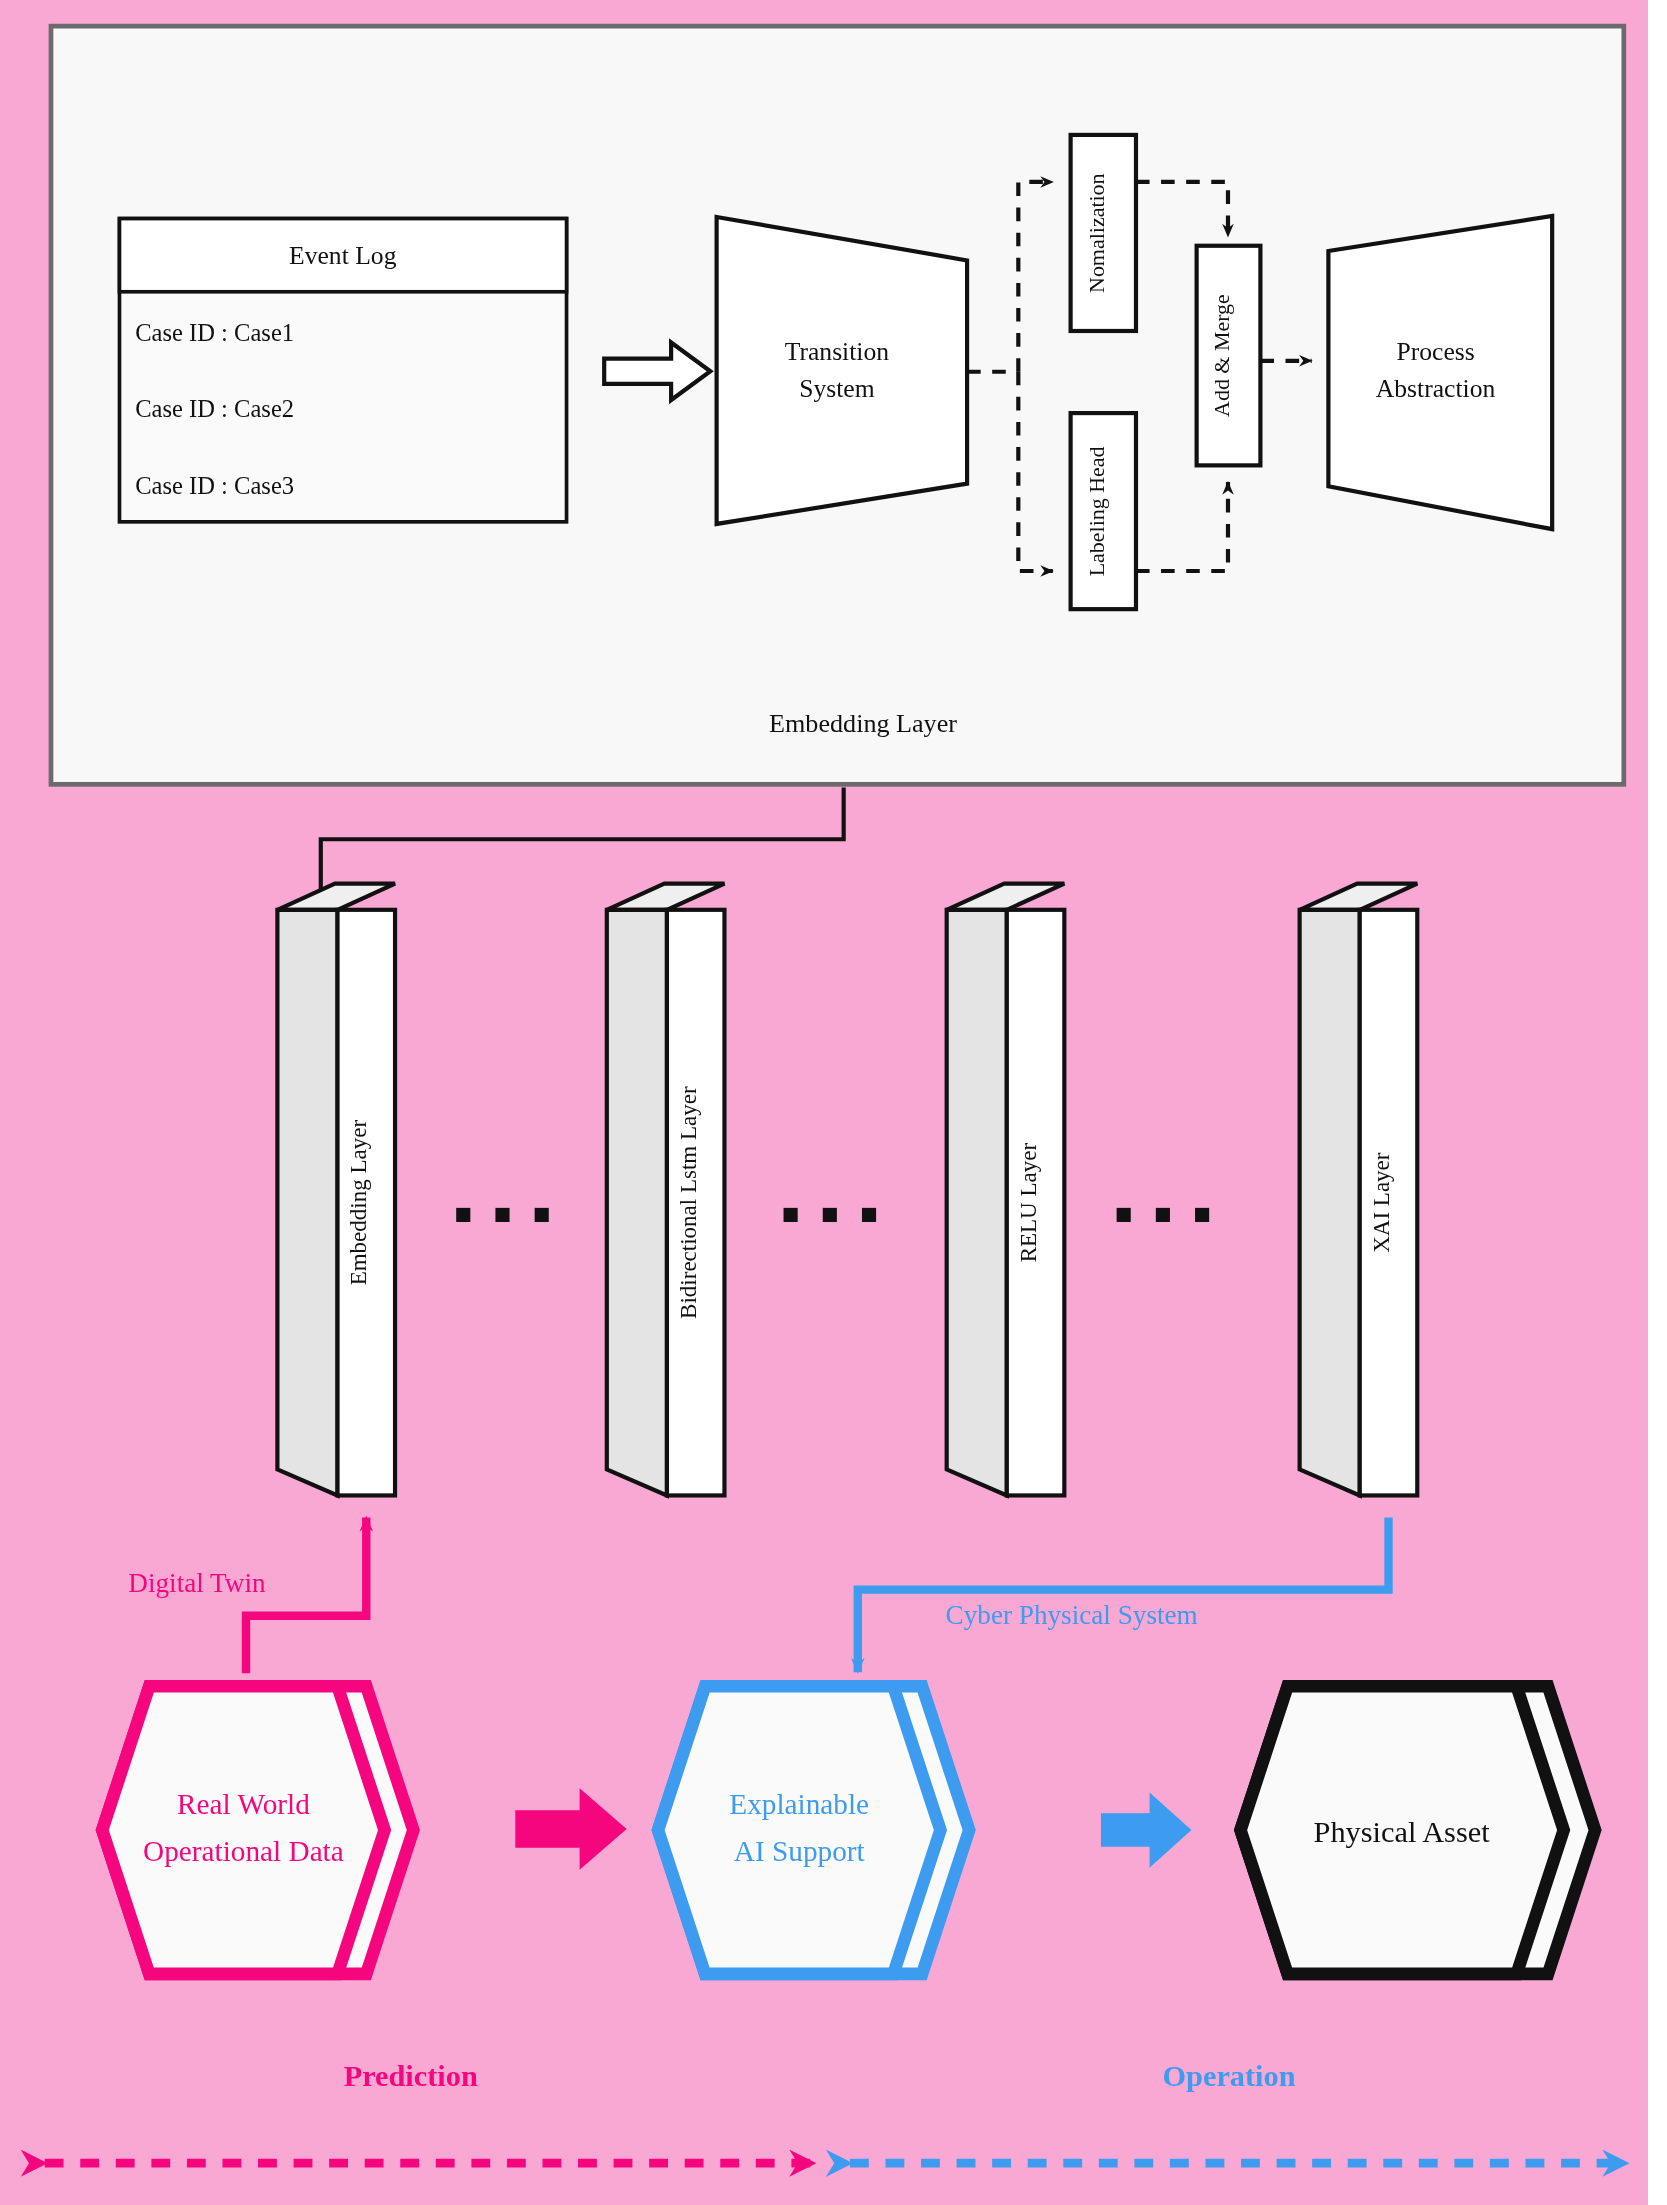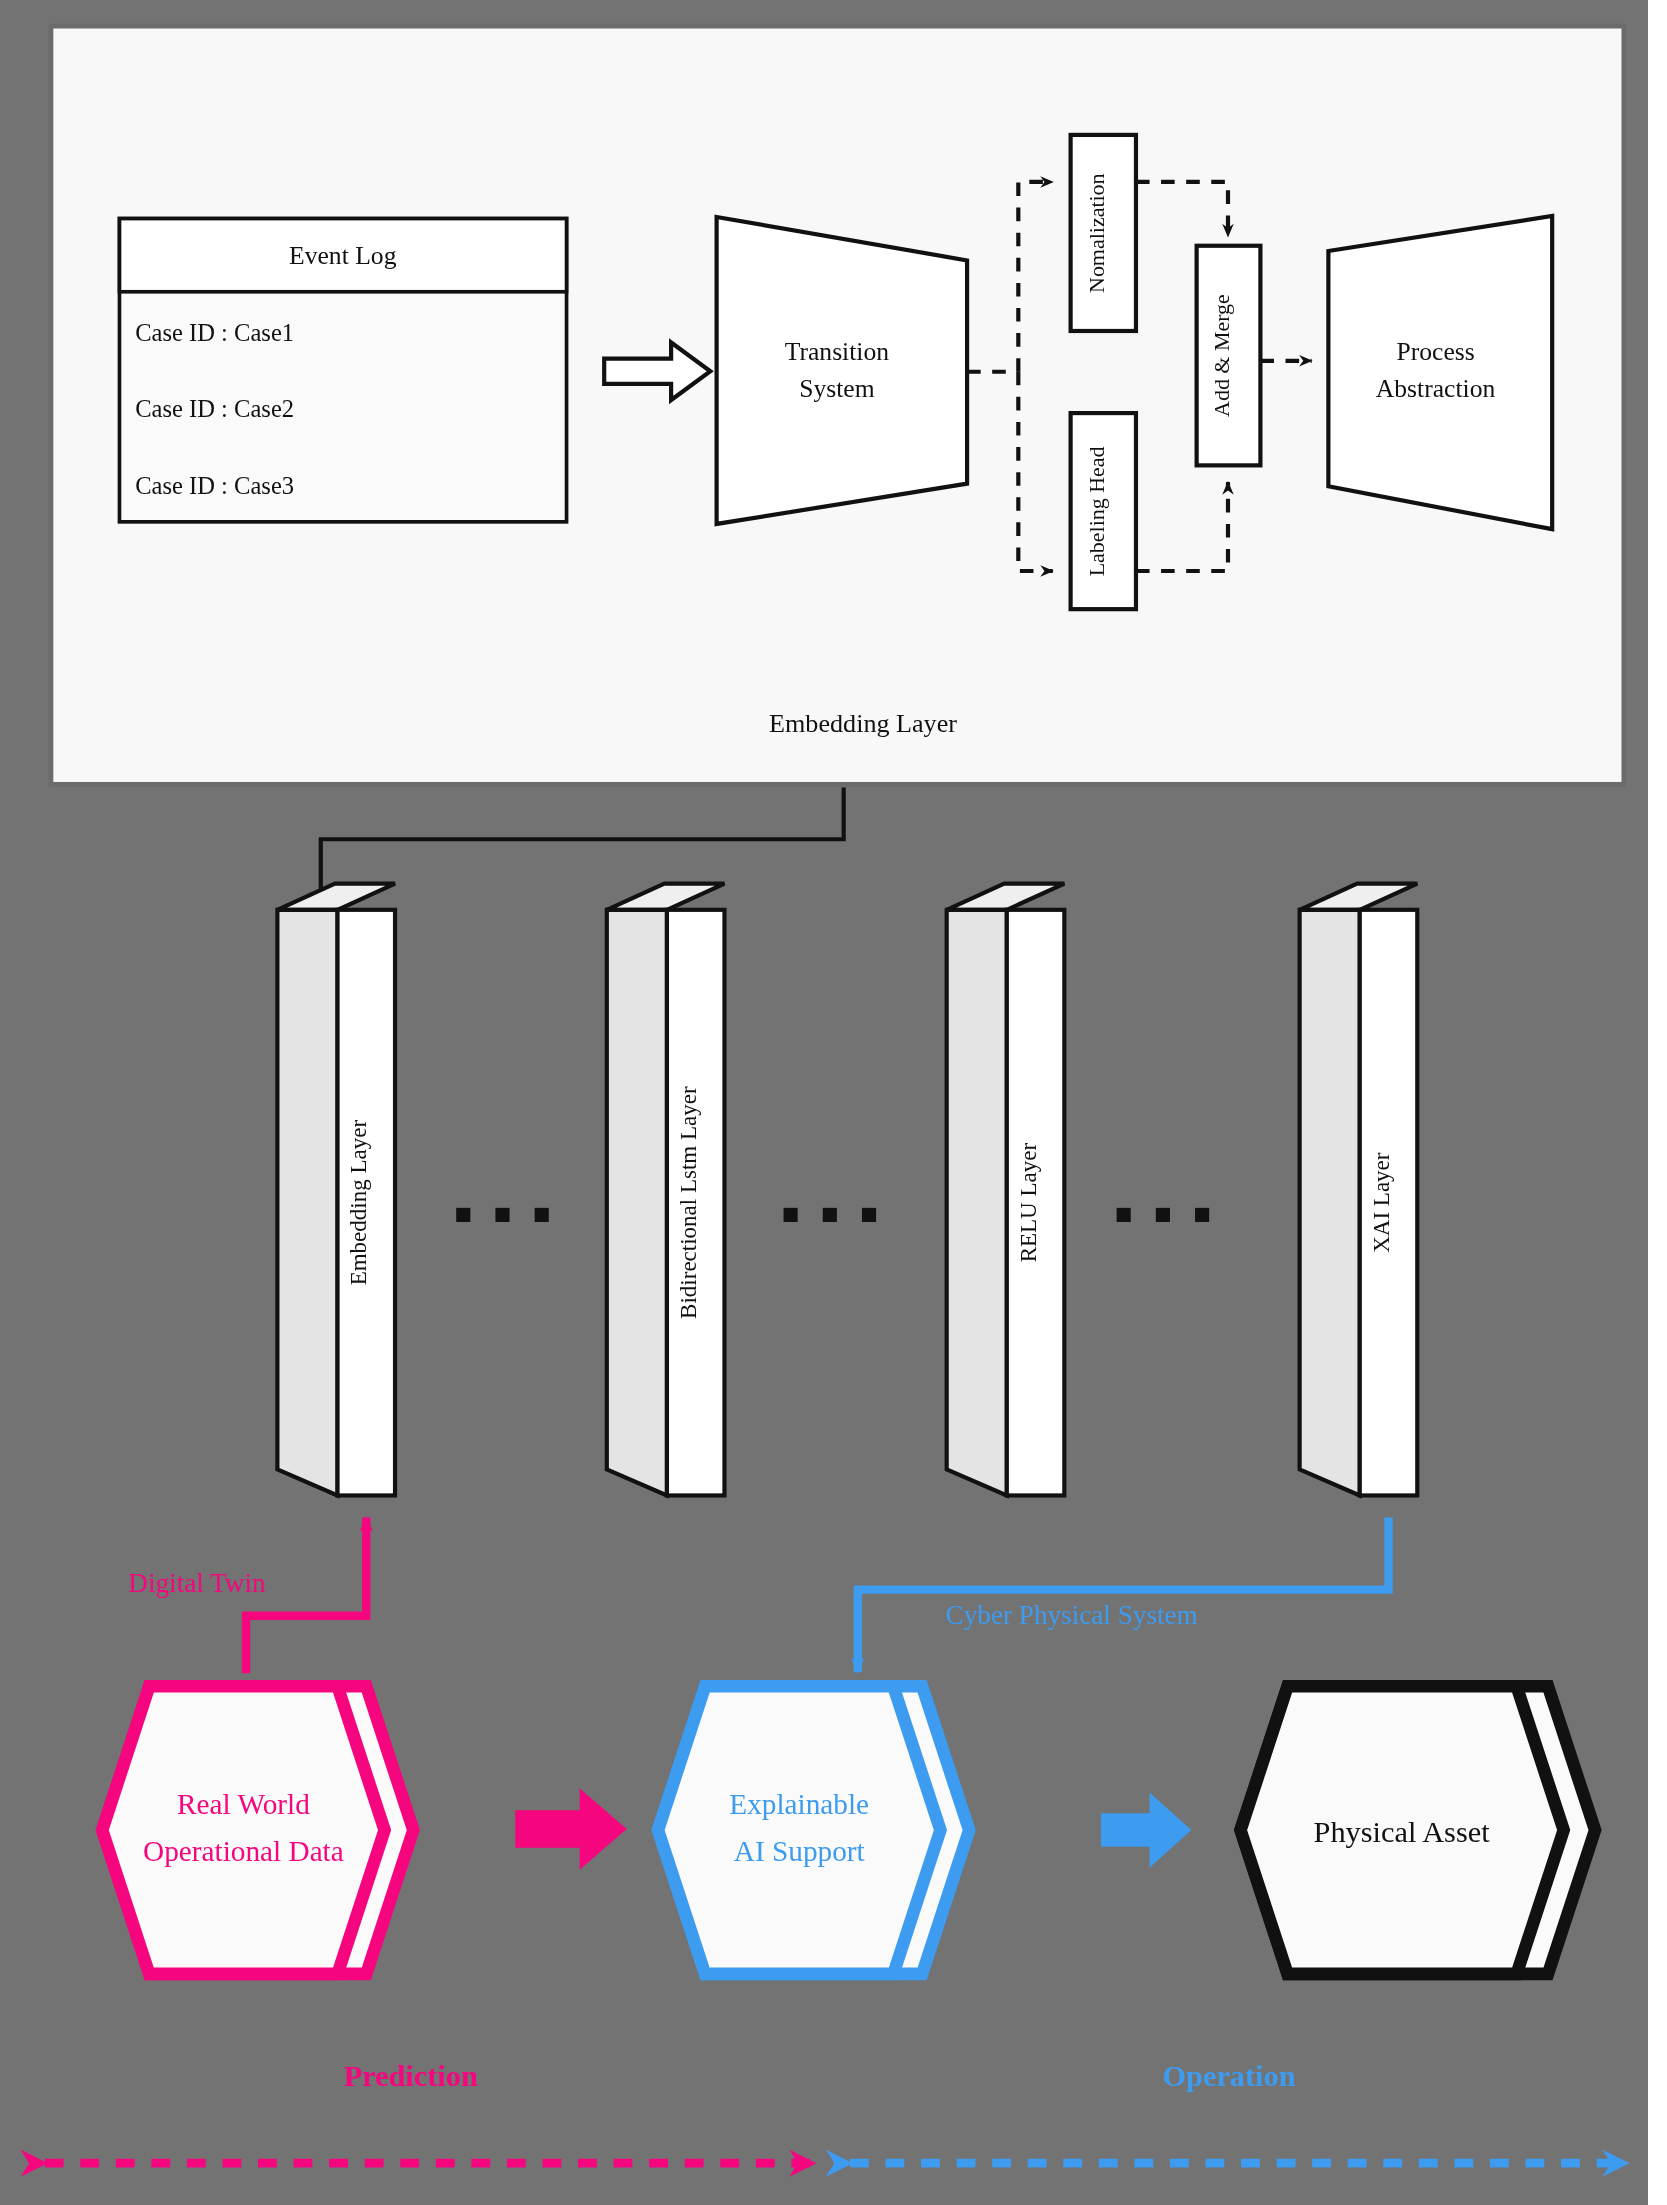--- a/index.html
+++ b/index.html
@@ -8,21 +8,21 @@
     padding: 0;
     background: #ffffff;
   }
   body {
     font-family: "Liberation Serif", "DejaVu Serif", serif;
   }
   #stage {
     position: relative;
     width: 1648px;
     height: 2205px;
-    background: #737373;
+    background: #f9a8d4;
     overflow: hidden;
   }
   #canvas {
     position: absolute;
     top: 0;
     left: 0;
     width: 1668px;
     height: 2205px;
   }
   .dg-text {

